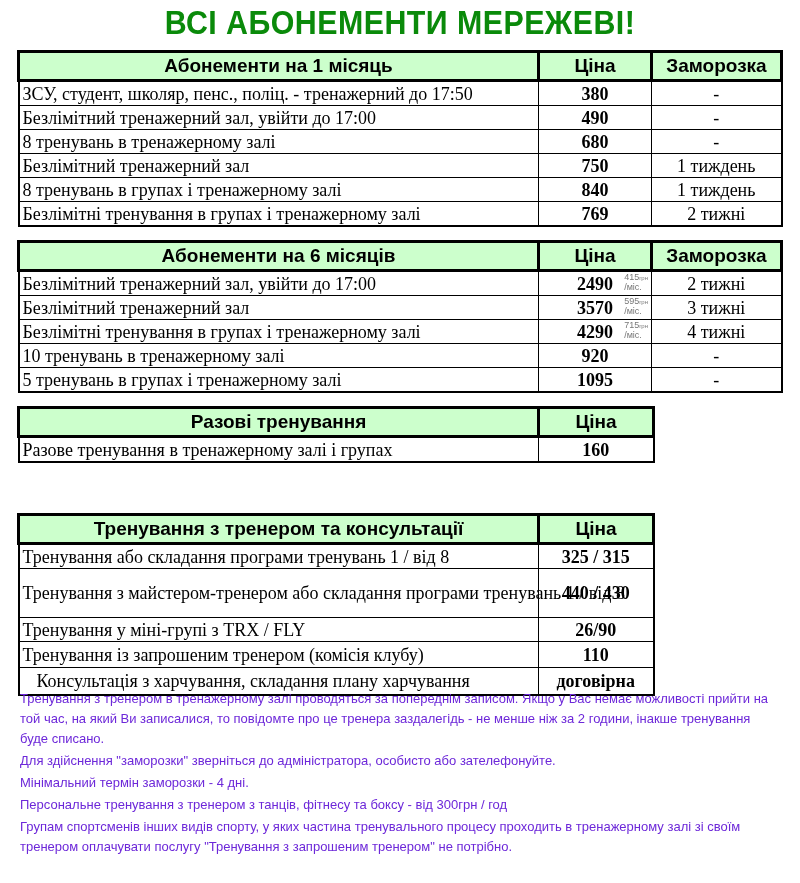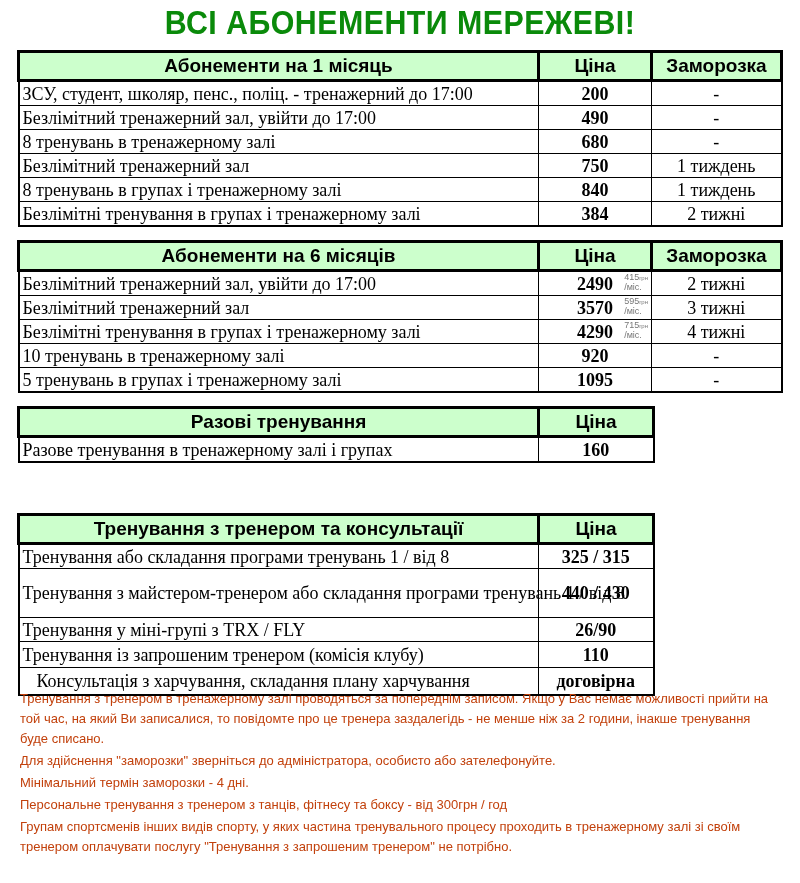--- a/index.html
+++ b/index.html
@@ -9,43 +9,43 @@
   table.pt th { background: #ccffcc; font-family: "Liberation Sans", sans-serif; font-weight: bold; font-size: 19px; height: 26px; padding: 0; border: 3px solid #000; border-bottom-width: 3px; line-height: 22px; }
   table.pt td { border: 1px solid #000; font-size: 18px; padding: 0 3px; height: 23px; line-height: 22px; white-space: nowrap; }
   table.pt tr:last-child td { border-bottom: 2px solid #000; }
   table.pt td:first-child { border-left: 2px solid #000; }
   table.pt td:last-child { border-right: 2px solid #000; }
   td.price { text-align: center; font-weight: bold; position: relative; }
   td.freeze { text-align: center; }
   td.wrap { white-space: normal; line-height: 24px; }
   .permonth { position: absolute; right: 3px; top: 1px; font-family: "Liberation Sans", sans-serif; font-weight: normal; font-size: 9px; line-height: 9px; color: #777; text-align: left; }
   .permonth .u { font-size: 6px; }
-  .notes { position: absolute; left: 20px; top: 689px; width: 760px; font-family: "Liberation Sans", sans-serif; font-size: 13px; line-height: 20px; color: #c2410c; }
+  .notes { position: absolute; left: 20px; top: 689px; width: 760px; font-family: "Liberation Sans", sans-serif; font-size: 13px; line-height: 20px; color: #6d28d9; }
   .notes p { margin: 0 0 2px 0; transform-origin: left; }
 </style>
 </head>
 <body>
 
 <div class="title">ВСІ АБОНЕМЕНТИ МЕРЕЖЕВІ!</div>
 
 <table class="pt" style="top:50px; width:763px;">
   <colgroup>
       <col style="width:520px">
       <col style="width:113px">
       <col style="width:130px">
     </colgroup>
   <tbody>
       <tr>
     <th>Абонементи на 1 місяць</th>
     <th>Ціна</th>
     <th>Заморозка</th>
   </tr>
   <tr>
-        <td>ЗСУ, студент, школяр, пенс., поліц. - тренажерний до 17:00</td>
-        <td class="price">200</td>
+        <td>ЗСУ, студент, школяр, пенс., поліц. - тренажерний до 17:50</td>
+        <td class="price">380</td>
         <td class="freeze">-</td>
       </tr>
   <tr>
         <td>Безлімітний тренажерний зал, увійти до 17:00</td>
         <td class="price">490</td>
         <td class="freeze">-</td>
       </tr>
   <tr>
         <td>8 тренувань в тренажерному залі</td>
         <td class="price">680</td>
@@ -56,21 +56,21 @@
         <td class="price">750</td>
         <td class="freeze">1 тиждень</td>
       </tr>
   <tr>
         <td>8 тренувань в групах і тренажерному залі</td>
         <td class="price">840</td>
         <td class="freeze">1 тиждень</td>
       </tr>
   <tr>
         <td>Безлімітні тренування в групах і тренажерному залі</td>
-        <td class="price">384</td>
+        <td class="price">769</td>
         <td class="freeze">2 тижні</td>
       </tr>
 </tbody>
   </table>
 
 <table class="pt" style="top:240px; width:763px;">
   <colgroup>
       <col style="width:520px">
       <col style="width:113px">
       <col style="width:130px">

